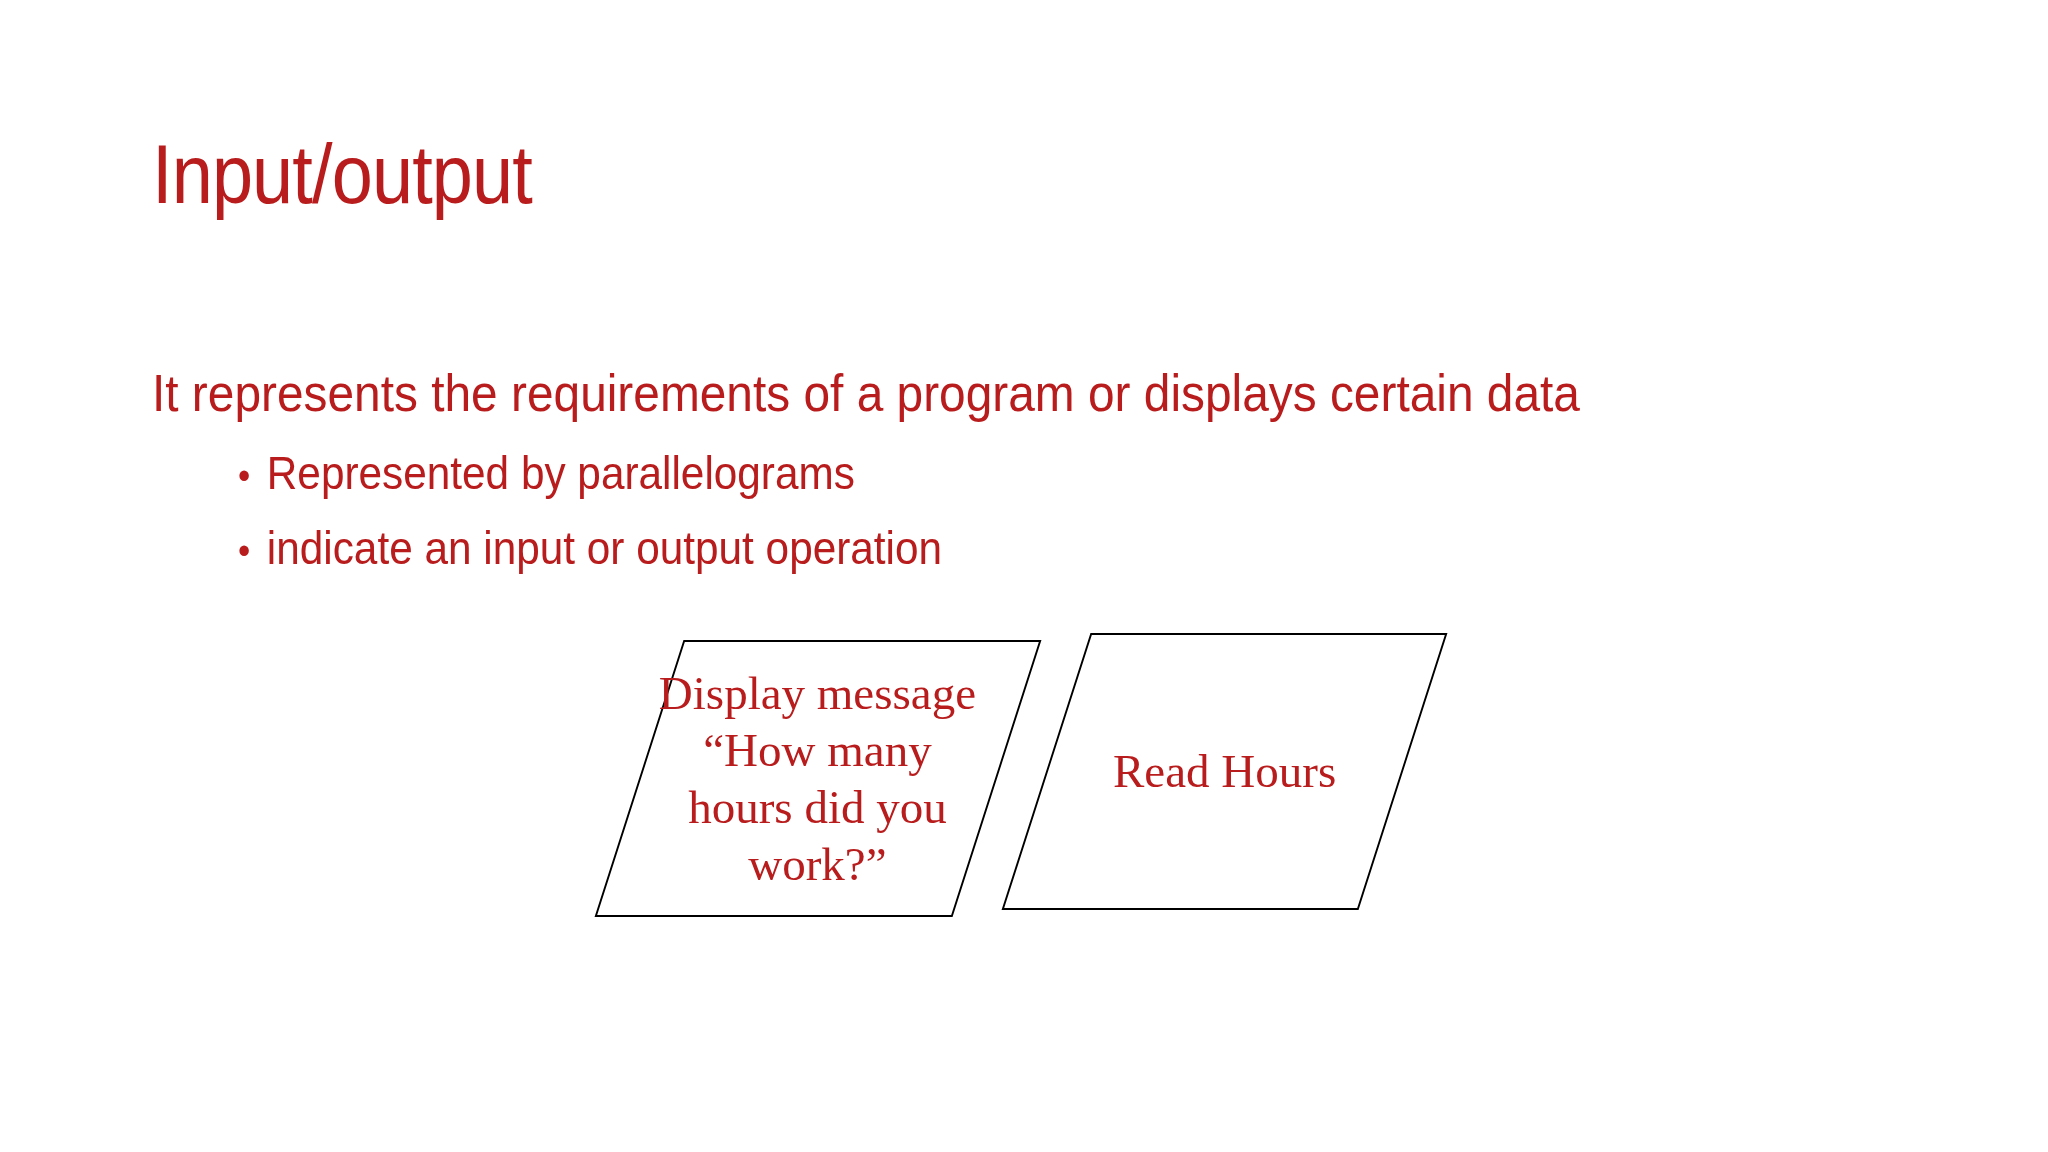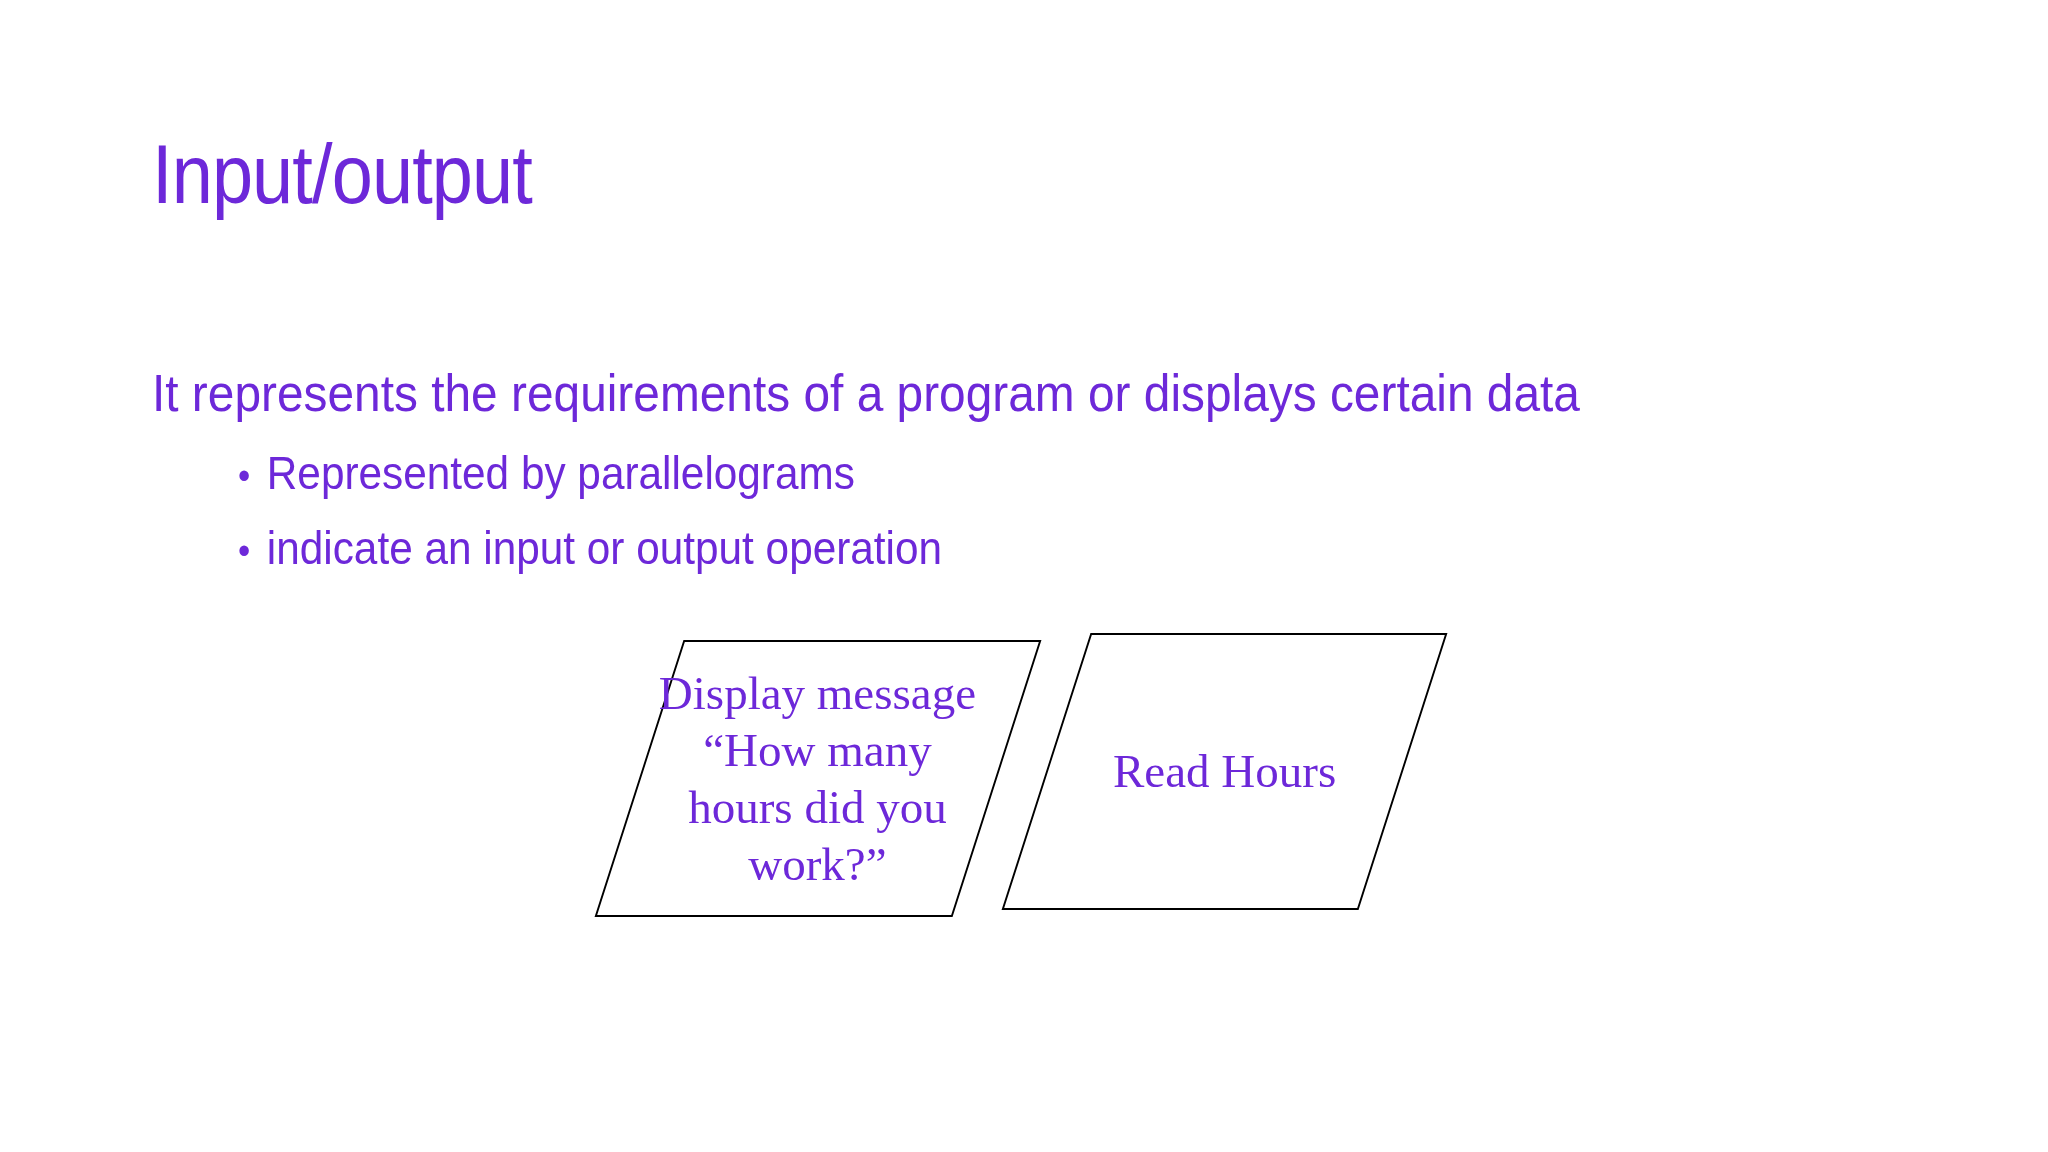--- a/index.html
+++ b/index.html
@@ -2,21 +2,21 @@
 <html><head>
 <meta charset="utf-8">
 <style>
   html, body { margin: 0; padding: 0; background: #ffffff; }
   .slide {
     position: relative;
     width: 2048px;
     height: 1152px;
     background: #ffffff;
     overflow: hidden;
-    color: #6d28d9;
+    color: #b91c1c;
     font-family: "Liberation Sans", sans-serif;
   }
   .title {
     position: absolute;
     left: 152px;
     top: 128px;
     margin: 0;
     font-size: 84px;
     font-weight: 300;
     letter-spacing: -1px;

